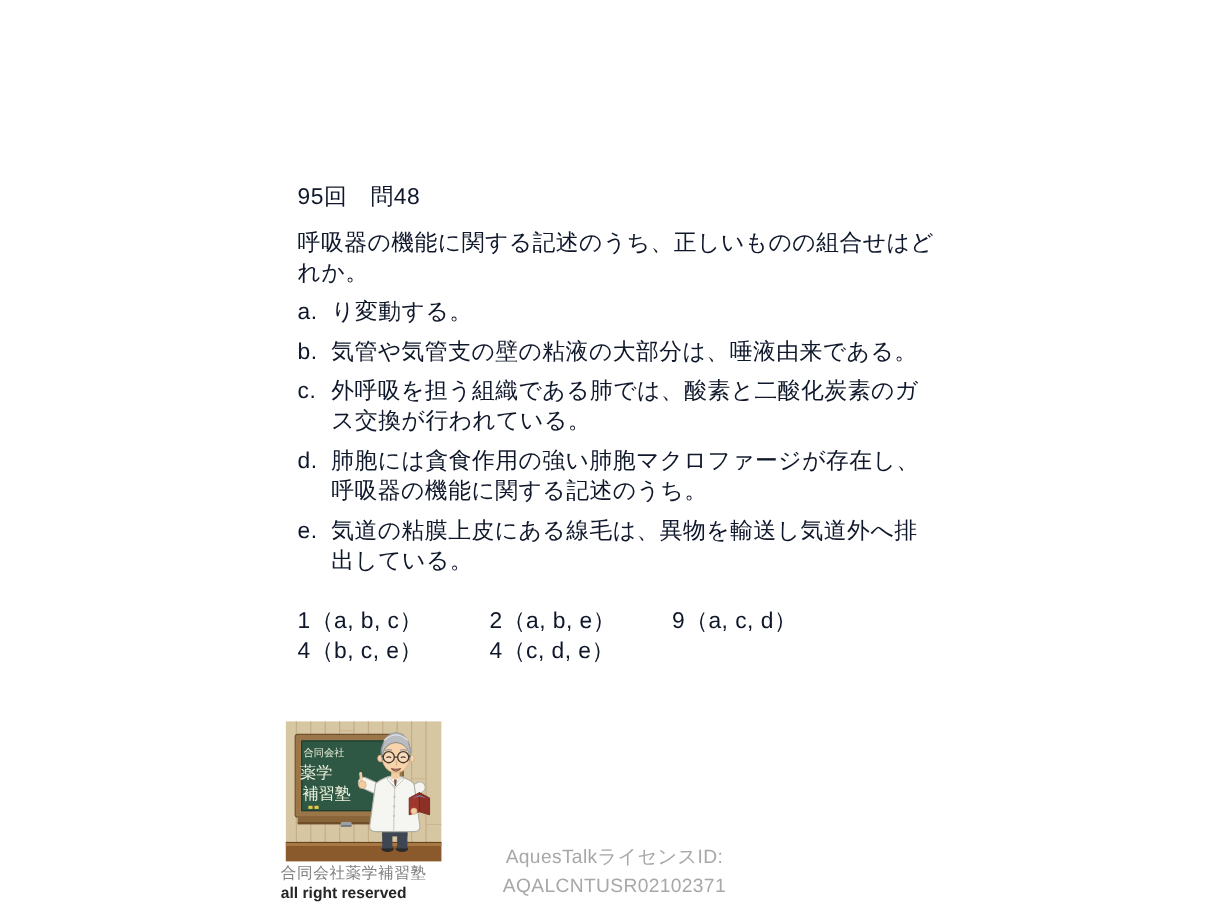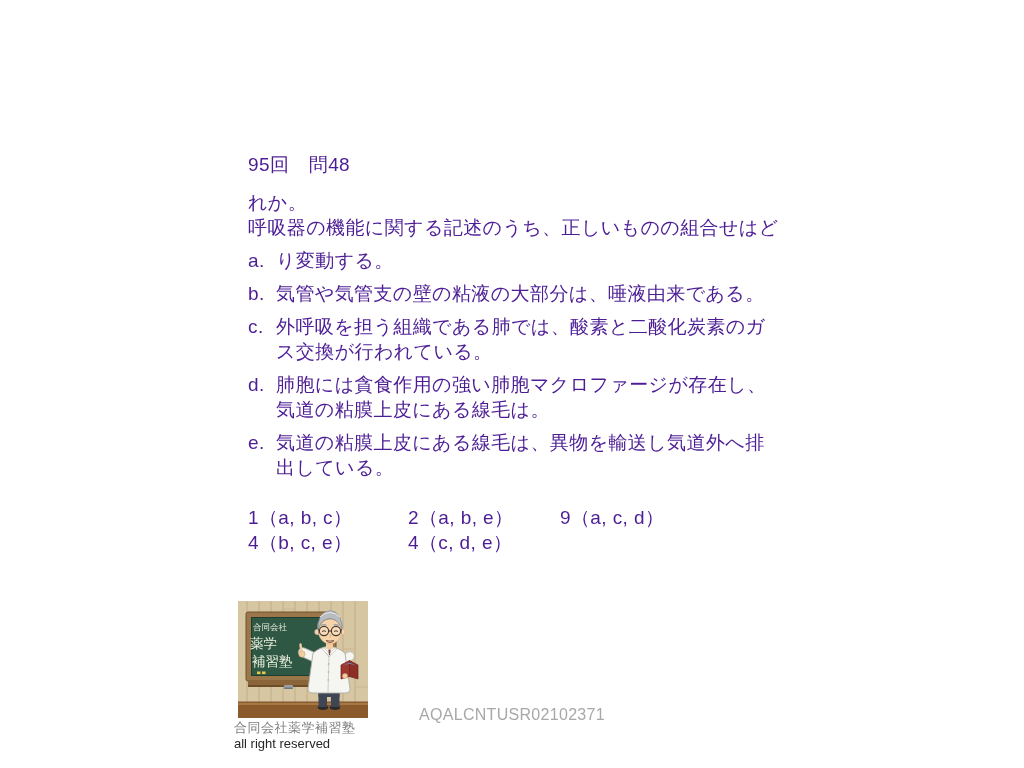--- a/index.html
+++ b/index.html
@@ -7,58 +7,58 @@
     width:1024px;height:768px;position:relative;overflow:hidden;
     background:#ffffff;
     font-family:"Liberation Sans","DejaVu Sans",sans-serif;
     color:#111111;
   }
   .slide{position:absolute;inset:0;}
 
   
   .question-block{
     position:absolute;left:248px;top:152px;width:534px;
-    font-size:19px;line-height:25px;letter-spacing:0.4px;color:#4c1d95;
+    font-size:19px;line-height:25px;letter-spacing:0.4px;color:#0f172a;
   }
   .q-title{font-size:19px;font-weight:normal;margin:0 0 13px 0;}
   .q-prompt{margin:0 0 8px 0;}
   .ln{display:block;}
   .opt{display:flex;margin:0 0 8px 0;}
   .opt .marker{flex:0 0 28px;width:28px;}
   .answers{
     display:grid;grid-template-columns:160px 152px 1fr;
     margin-top:25px;line-height:25px;
   }
 
   
   .logo-fig{position:absolute;left:238px;top:601px;width:124px;height:117px;margin:0;}
   .logo-fig svg{display:block;width:130px;height:117px;}
   .logo-caption{
     position:absolute;left:234px;top:720px;width:138px;
   }
   .logo-caption .corp{font-size:13px;line-height:16px;color:#808080;letter-spacing:0.5px;}
-  .logo-caption .rights{font-size:13px;line-height:16px;font-weight:normal;color:#262626;}
+  .logo-caption .rights{font-size:13px;line-height:16px;font-weight:bold;color:#262626;}
 
   
   .license{
     position:absolute;left:397px;top:703px;width:230px;text-align:center;
     font-size:16px;line-height:24px;color:#a8a8a8;letter-spacing:0.3px;
   }
 </style>
 </head>
 <body>
 
 <main class="slide">
 
   <section class="question-block">
     <h1 class="q-title">95回　問48</h1>
 
     <p class="q-prompt">
+      <span class="ln">呼吸器の機能に関する記述のうち、正しいものの組合せはど</span>
       <span class="ln">れか。</span>
-      <span class="ln">呼吸器の機能に関する記述のうち、正しいものの組合せはど</span>
     </p>
 
     <div class="opt">
       <span class="marker">a.</span>
       <span class="opt-text">
         <span class="ln">り変動する。</span>
       </span>
     </div>
 
     <div class="opt">
@@ -73,21 +73,21 @@
       <span class="opt-text">
         <span class="ln">外呼吸を担う組織である肺では、酸素と二酸化炭素のガ</span>
         <span class="ln">ス交換が行われている。</span>
       </span>
     </div>
 
     <div class="opt">
       <span class="marker">d.</span>
       <span class="opt-text">
         <span class="ln">肺胞には貪食作用の強い肺胞マクロファージが存在し、</span>
-        <span class="ln">気道の粘膜上皮にある線毛は。</span>
+        <span class="ln">呼吸器の機能に関する記述のうち。</span>
       </span>
     </div>
 
     <div class="opt">
       <span class="marker">e.</span>
       <span class="opt-text">
         <span class="ln">気道の粘膜上皮にある線毛は、異物を輸送し気道外へ排</span>
         <span class="ln">出している。</span>
       </span>
     </div>
@@ -204,16 +204,17 @@
       </g>
     </svg>
   </figure>
 
   <div class="logo-caption">
     <div class="corp">合同会社薬学補習塾</div>
     <div class="rights">all right reserved</div>
   </div>
 
   <div class="license">
+    <div>AquesTalkライセンスID:</div>
     <div>AQALCNTUSR02102371</div>
   </div>
 
 </main>
 
 </body></html>

